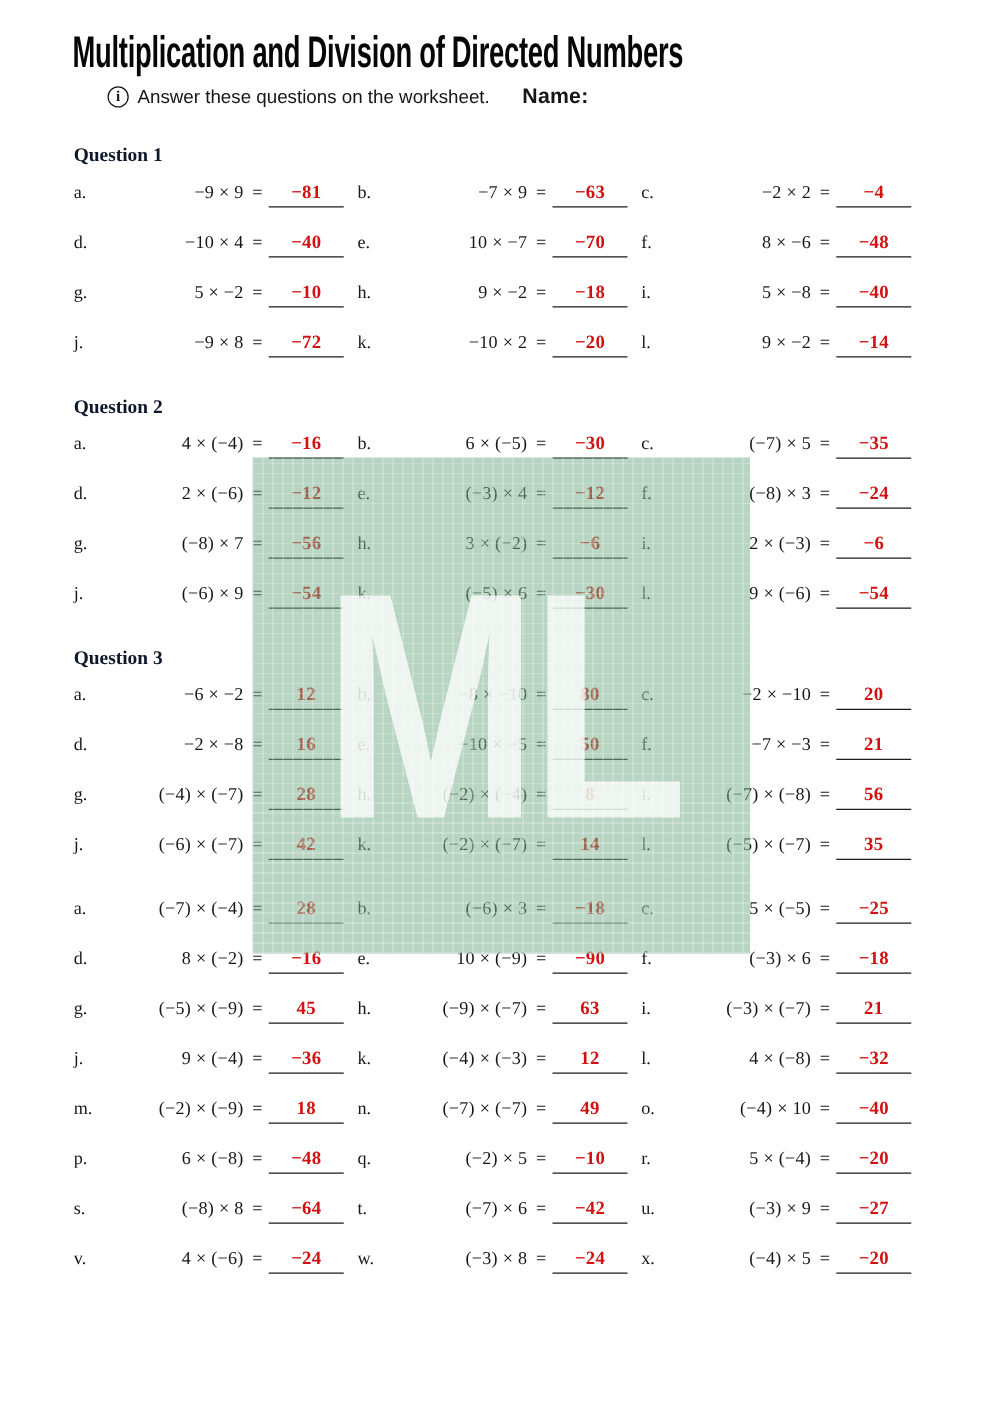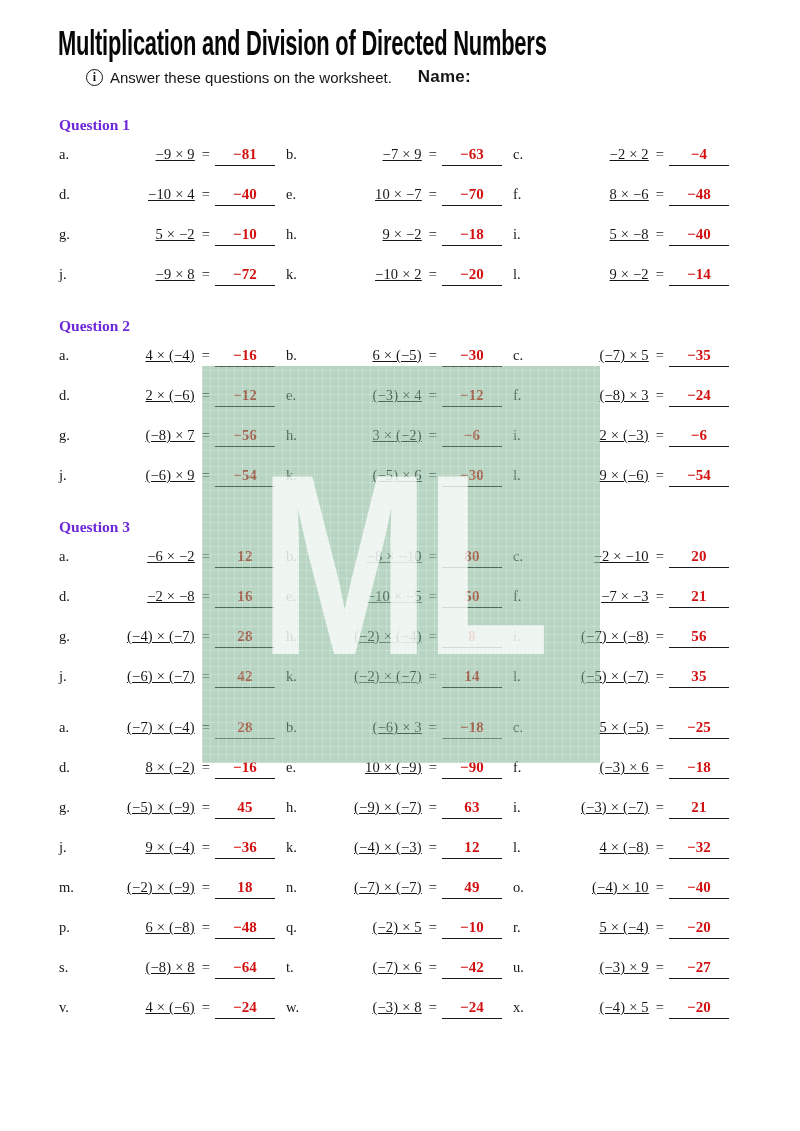--- a/index.html
+++ b/index.html
@@ -37,30 +37,30 @@
   .name-value {
     color:var(--answer-red); font-family:"Liberation Serif", serif;
     font-weight:700; font-size:16px; letter-spacing:0.3px;
   }
 
   
   main { padding-left:59px; margin-top:29px; }
   section.question { margin-bottom:31px; }
   h2.qtitle {
     font-family:"Liberation Serif", serif; font-weight:700;
-    font-size:15.5px; margin:0 0 12px 0; color:#6d28d9;
+    font-size:15.5px; margin:0 0 12px 0; color:#0f172a;
   }
   .qrow { display:flex; margin-bottom:20px; }
   .qrow:last-child { margin-bottom:0; }
   .qitem {
     display:flex; align-items:baseline;
     width:216px; margin-right:11px; font-size:14.5px;
   }
   .qlabel { width:27px; flex:0 0 auto; }
-  .qexpr  { flex:1; text-align:right; white-space:nowrap; letter-spacing:0.2px;text-decoration:underline; }
+  .qexpr  { flex:1; text-align:right; white-space:nowrap; letter-spacing:0.2px; }
   .qeq    { margin:0 5px 0 7px; }
   .answer-line {
     flex:0 0 auto; width:60px; text-align:center;
     border-bottom:1.8px solid #1b1b1b; padding-bottom:2px; cursor:text;
   }
   .answer {
     color:var(--answer-red); font-weight:700; font-size:15px; letter-spacing:0.2px;
   }
 
   

